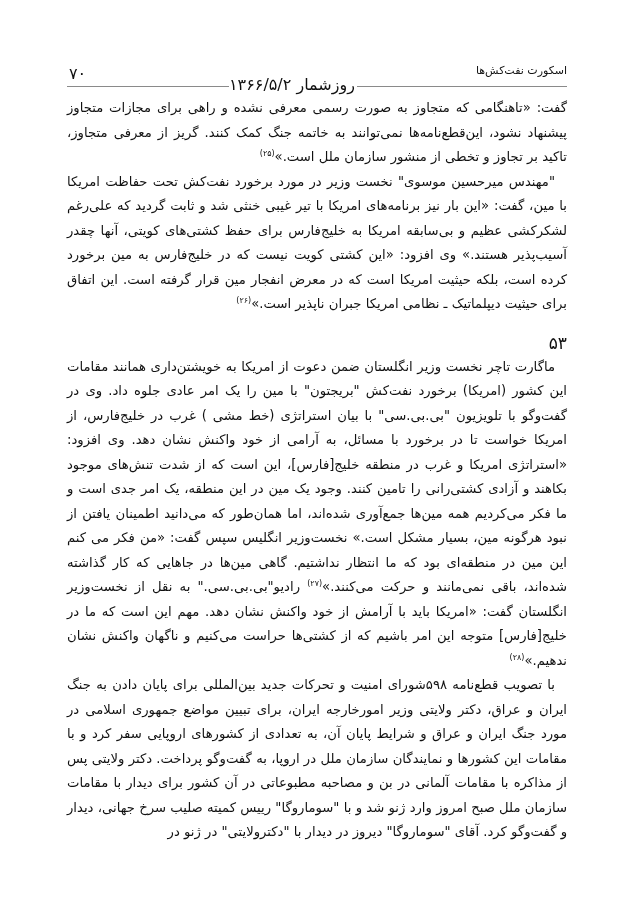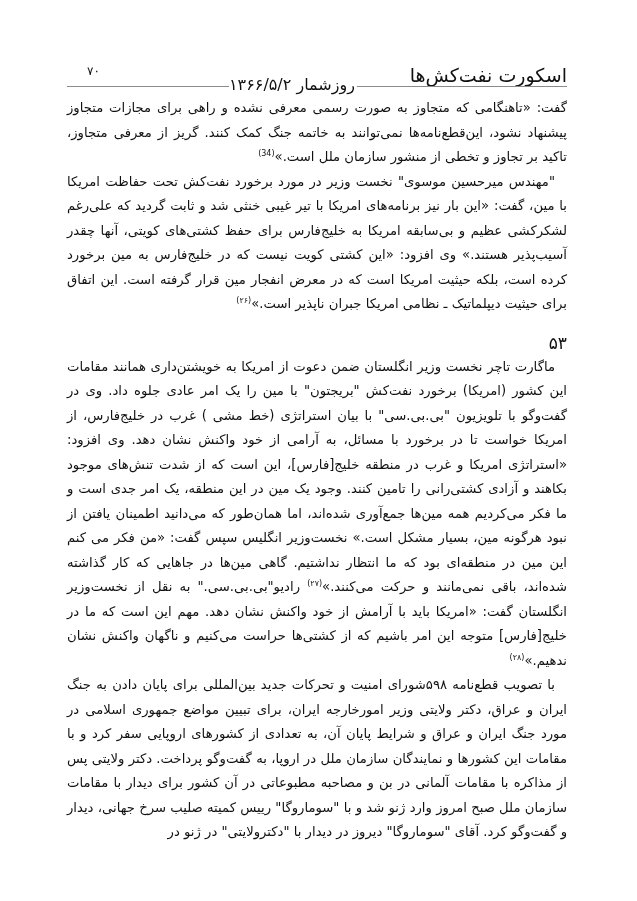--- a/index.html
+++ b/index.html
@@ -24,27 +24,27 @@
     }
     .header {
       position: relative;
       height: 34px;
       width: 500px;
     }
     .header .title {
       position: absolute;
       right: 0;
       top: 2px;
-      font-size: 19px;
+      font-size: 11px;
     }
     .header .page-number {
       position: absolute;
-      left: 20px;
+      left: 2px;
       top: 2px;
-      font-size: 12px;
+      font-size: 16px;
     }
     .header .rule {
       position: absolute;
       top: 24px;
       height: 1px;
       background: #8a8a8a;
     }
     .header .rule.right { right: 0; width: 210px; }
     .header .rule.left { left: 0; width: 162px; }
     .header .date {
@@ -88,21 +88,21 @@
 
   <div class="header">
     <span class="title">اسکورت نفت‌کش‌ها</span>
     <div class="rule right"></div>
     <span class="date">روزشمار ۱۳۶۶/۵/۲</span>
     <div class="rule left"></div>
     <span class="page-number">۷۰</span>
   </div>
 
   <div class="content">
-    <p><span>گفت: «تاهنگامی که متجاوز به صورت رسمی معرفی نشده و راهی برای مجازات متجاوز پیشنهاد نشود، این‌قطع‌نامه‌ها نمی‌توانند به خاتمه جنگ کمک کنند. گریز از معرفی متجاوز، تاکید بر تجاوز و تخطی از منشور سازمان ملل است.»</span><span class="sup">(34)</span></p>
+    <p><span>گفت: «تاهنگامی که متجاوز به صورت رسمی معرفی نشده و راهی برای مجازات متجاوز پیشنهاد نشود، این‌قطع‌نامه‌ها نمی‌توانند به خاتمه جنگ کمک کنند. گریز از معرفی متجاوز، تاکید بر تجاوز و تخطی از منشور سازمان ملل است.»</span><span class="sup">(۲۵)</span></p>
 
     <p class="indent"><span>"مهندس میرحسین موسوی" نخست وزیر در مورد برخورد نفت‌کش تحت حفاظت امریکا با مین، گفت: «این بار نیز برنامه‌های امریکا با تیر غیبی خنثی شد و ثابت گردید که علی‌رغم لشکرکشی عظیم و بی‌سابقه امریکا به خلیج‌فارس برای حفظ کشتی‌های کویتی، آنها چقدر آسیب‌پذیر هستند.» وی افزود: «این کشتی کویت نیست که در خلیج‌فارس به مین برخورد کرده است، بلکه حیثیت امریکا است که در معرض انفجار مین قرار گرفته است. این اتفاق برای حیثیت دیپلماتیک ـ نظامی امریکا جبران ناپذیر است.»</span><span class="sup">(۲۶)</span></p>
 
     <div class="section-number">۵۳</div>
 
     <p class="indent"><span>ماگارت تاچر نخست وزیر انگلستان ضمن دعوت از امریکا به خویشتن‌داری همانند مقامات این کشور (امریکا) برخورد نفت‌کش "بریجتون" با مین را یک امر عادی جلوه داد. وی در گفت‌وگو با تلویزیون "بی.بی.سی" با بیان استراتژی (خط مشی ) غرب در خلیج‌فارس، از امریکا خواست تا در برخورد با مسائل، به آرامی از خود واکنش نشان دهد. وی افزود: «استراتژی امریکا و غرب در منطقه خلیج[فارس]، این است که از شدت تنش‌های موجود بکاهند و آزادی کشتی‌رانی را تامین کنند. وجود یک مین در این منطقه، یک امر جدی است و ما فکر می‌کردیم همه مین‌ها جمع‌آوری شده‌اند، اما همان‌طور که می‌دانید اطمینان یافتن از نبود هرگونه مین، بسیار مشکل است.» نخست‌وزیر انگلیس سپس گفت: «من فکر می کنم این مین در منطقه‌ای بود که ما انتظار نداشتیم. گاهی مین‌ها در جاهایی که کار گذاشته شده‌اند، باقی نمی‌مانند و حرکت می‌کنند.»</span><span class="sup">(۲۷)</span> <span>رادیو"بی.بی.سی." به نقل از نخست‌وزیر انگلستان گفت: «امریکا باید با آرامش از خود واکنش نشان دهد. مهم این است که ما در خلیج[فارس] متوجه این امر باشیم که از کشتی‌ها حراست می‌کنیم و ناگهان واکنش نشان ندهیم.»</span><span class="sup">(۲۸)</span></p>
 
 
     <p class="indent"><span>با تصویب قطع‌نامه ۵۹۸شورای امنیت و تحرکات جدید بین‌المللی برای پایان دادن به جنگ ایران و عراق، دکتر ولایتی وزیر امورخارجه ایران، برای تبیین مواضع جمهوری اسلامی در مورد جنگ ایران و عراق و شرایط پایان آن، به تعدادی از کشورهای اروپایی سفر کرد و با مقامات این کشورها و نمایندگان سازمان ملل در اروپا، به گفت‌وگو پرداخت. دکتر ولایتی پس از مذاکره با مقامات آلمانی در بن و مصاحبه مطبوعاتی در آن کشور برای دیدار با مقامات سازمان ملل صبح امروز وارد ژنو شد و با "سوماروگا" رییس کمیته صلیب سرخ جهانی، دیدار و گفت‌وگو کرد. آقای "سوماروگا" دیروز در دیدار با "دکترولایتی" در ژنو در</span></p>
   </div>

